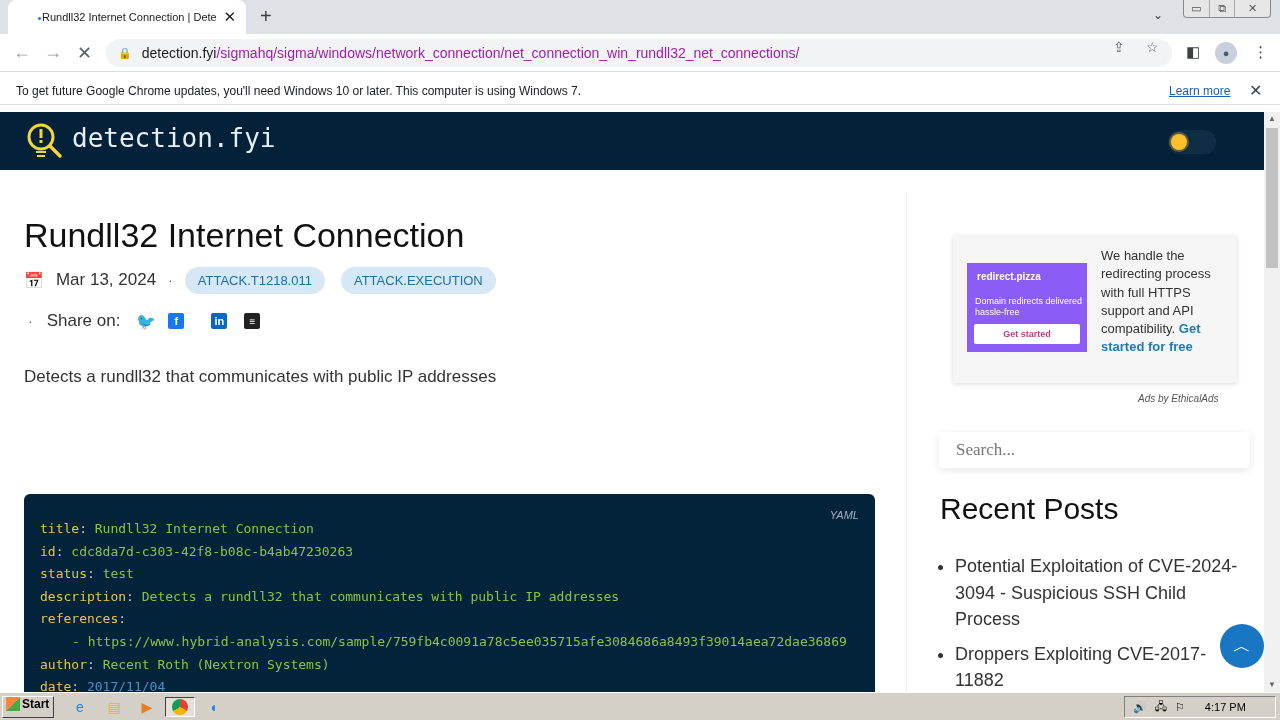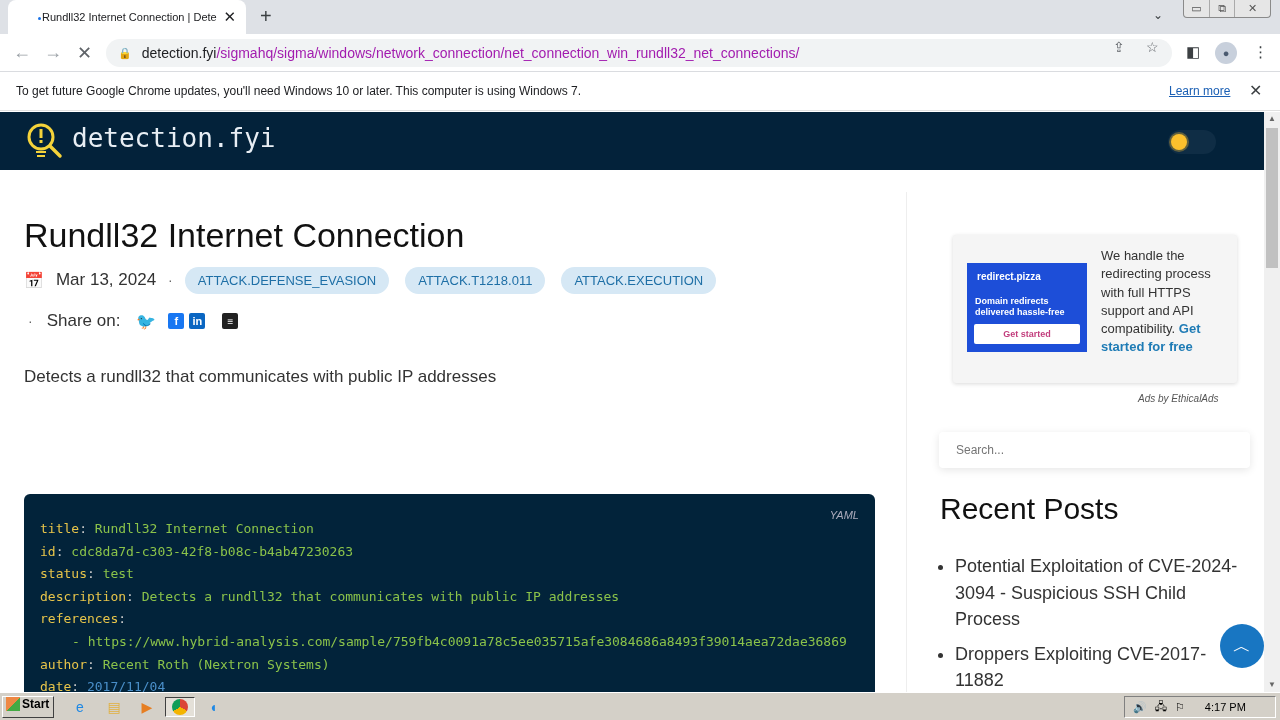--- a/index.html
+++ b/index.html
@@ -16,21 +16,21 @@
 .winctl div:last-child{border-right:none;flex:1.4}
 .toolbar{position:absolute;top:34px;left:0;width:1280px;height:38px;background:#fff;border-bottom:1px solid #dadce0}
 .nav{position:absolute;top:8px;font-size:18px;color:#9aa0a6}
 .omni{position:absolute;left:106px;top:5px;width:1066px;height:28px;background:#f1f3f4;border-radius:14px;display:flex;align-items:center;padding-left:12px}
 .lock{font-size:11px;color:#5f6368;margin-right:10px}
 .url{font-size:14px;color:#202124;white-space:nowrap}
 .url .dim{color:#a21caf}
 .omni-ico{position:absolute;top:5px;font-size:14px;color:#5f6368}
 .tb-ico{position:absolute;top:9px;font-size:15px;color:#3c4043}
 .avatar{position:absolute;left:1215px;top:8px;width:22px;height:22px;border-radius:50%;background:#c8d0dc;display:flex;align-items:center;justify-content:center;font-size:11px;color:#4a5a70}
-.infobar{position:absolute;top:73px;left:0;width:1280px;height:38px;background:#fff;border-bottom:1px solid #e0e0e0}
+.infobar{position:absolute;top:73px;left:0;width:1280px;height:32px;background:#fff;border-bottom:1px solid #e0e0e0}
 .info-text{position:absolute;left:16px;top:11px;font-size:12px;color:#202124}
 .learn{position:absolute;left:1169px;top:11px;font-size:12px;color:#1a5fb4;text-decoration:underline}
 .info-x{position:absolute;left:1249px;top:8px;font-size:16px;color:#3c4043}
 .page{position:absolute;top:112px;left:0;width:1264px;height:580px;overflow:hidden;background:#fff}
 .sitehead{position:absolute;top:0;left:0;width:1264px;height:58px;background:#03223a}
 .logo-ico{position:absolute;left:24px;top:9px;width:40px;height:40px}
 .logo-text{position:absolute;left:72px;top:11px;font-family:"DejaVu Sans Mono",monospace;font-size:26px;color:#e8eef4}
 .toggle{position:absolute;left:1168px;top:18px;width:48px;height:24px;border-radius:12px;background:#0f2d45}
 .sun{position:absolute;left:3px;top:4px;width:16px;height:16px;border-radius:50%;background:#fbc02d;box-shadow:0 0 0 2px rgba(251,192,45,.35)}
 .divider-v{position:absolute;left:906px;top:80px;width:1px;height:500px;background:#eee}
@@ -47,28 +47,28 @@
 h2.rule{position:absolute;left:24px;top:313px;font-size:30px;font-weight:400;color:#111}
 h2.rule a{color:#1e7bb5;text-decoration:none}
 .code{position:absolute;left:24px;top:382px;width:851px;height:210px;background:#02233a;border-radius:6px;padding:24px 16px 0 16px;font-family:"DejaVu Sans Mono",monospace;font-size:13px;line-height:22.6px;overflow:hidden}
 .yaml{position:absolute;right:16px;top:10px;font-size:11px;font-style:italic;color:#aab;font-family:"Liberation Sans",sans-serif}
 .ln{white-space:nowrap;overflow:hidden}
 .k{color:#e8c54a}
 .v{color:#8bc34a}
 .n{color:#4a8fc9}
 .p{color:#ccc}
 .ad{position:absolute;left:953px;top:123px;width:284px;height:148px;background:#f5f5f5;border-radius:3px;box-shadow:0 1px 4px rgba(0,0,0,.15)}
-.ad-img{position:absolute;left:14px;top:28px;width:120px;height:89px;background:#1d4ed8}
+.ad-img{position:absolute;left:14px;top:28px;width:120px;height:89px;background:#8b5cf6}
 .ad-brand{position:absolute;left:10px;top:8px;font-size:10px;color:#fff;font-weight:700}
-.ad-head{position:absolute;left:8px;top:33px;font-size:9px;line-height:11px;color:#fff;font-weight:700}
+.ad-head{position:absolute;left:8px;top:33px;font-size:9px;line-height:11px;color:#fff;font-weight:400}
 .ad-btn{position:absolute;left:7px;top:61px;width:106px;height:20px;background:#fff;border-radius:2px;font-size:9px;color:#c23d7d;font-weight:700;text-align:center;line-height:20px}
 .ad-text{position:absolute;left:148px;top:12px;width:126px;font-size:13px;line-height:18.3px;color:#333}
 .ad-text b{color:#1e7bb5}
 .ad-credit{position:absolute;left:1138px;top:281px;font-size:10px;font-style:italic;color:#555}
-.search{position:absolute;left:939px;top:320px;width:311px;height:36px;background:#fff;border-radius:4px;box-shadow:0 2px 8px rgba(0,0,0,.1);font-size:12px;color:#999;padding:9px 17px;border:none;font-family:Liberation Sans, sans-serif}
+.search{position:absolute;left:939px;top:320px;width:311px;height:36px;background:#fff;border-radius:4px;box-shadow:0 2px 8px rgba(0,0,0,.1);font-size:17px;color:#999;padding:9px 17px;border:none;font-family:Liberation Serif, serif}
 h3.recent{position:absolute;left:940px;top:380px;font-size:30px;font-weight:400;color:#111}
 .posts{position:absolute;left:955px;top:441px;width:290px;list-style:disc;font-size:18px;line-height:26.5px;color:#333}
 .posts li{margin-bottom:8px}
 .watermark{position:absolute;left:1040px;top:500px;font-size:40px;color:rgba(180,180,180,.35);font-weight:700;letter-spacing:2px}
 .totop{position:absolute;left:1220px;top:512px;width:44px;height:44px;border-radius:50%;background:#1876c2;color:#fff;display:flex;align-items:center;justify-content:center;font-size:18px}
 .scrollbar{position:absolute;top:112px;left:1264px;width:16px;height:580px;background:#f0f0f0}
 .thumb{position:absolute;left:2px;top:16px;width:12px;height:140px;background:#c1c1c1}
 .sb-up,.sb-dn{position:absolute;left:0;width:16px;height:14px;font-size:8px;color:#666;text-align:center;line-height:14px}
 .sb-up{top:0}.sb-dn{bottom:0}
 .taskbar{position:absolute;top:692px;left:0;width:1280px;height:28px;background:#d4d0c8;border-top:1px solid #fff}
@@ -136,31 +136,30 @@
   </div>
 
   <div class="divider-v"></div>
 
   <h1 class="title">Rundll32 Internet Connection</h1>
 
   <div class="meta">
     <span class="cal">📅</span>
     <span class="date">Mar 13, 2024</span>
     <span class="dot">·</span>
-    <span class="tag">ATTACK.DEFENSE_EVASION</span>
     <span class="tag">ATTACK.T1218.011</span>
     <span class="tag">ATTACK.EXECUTION</span>
   </div>
 
   <div class="share">
     <span class="dot" style="margin:0">·</span>
     <span class="share-label">Share on:</span>
     <span class="sico" style="color:#1da1f2;font-size:16px">🐦</span>
     <span class="sico" style="background:#1877f2;margin-left:14px">f</span>
-    <span class="sico" style="background:#0a66c2;margin-left:5px">in</span>
+    <span class="sico" style="background:#0a66c2;margin-left:27px">in</span>
     <span class="sico" style="background:#222;margin-left:17px;font-size:10px">≡</span>
   </div>
 
   <p class="desc">Detects a rundll32 that communicates with public IP addresses</p>
 
 
   <div class="code">
     <span class="yaml">YAML</span>
     <div class="ln"><span class="k">title</span><span class="p">: </span><span class="v">Rundll32 Internet Connection</span></div>
     <div class="ln"><span class="k">id</span><span class="p">: </span><span class="v">cdc8da7d-c303-42f8-b08c-b4ab47230263</span></div>

